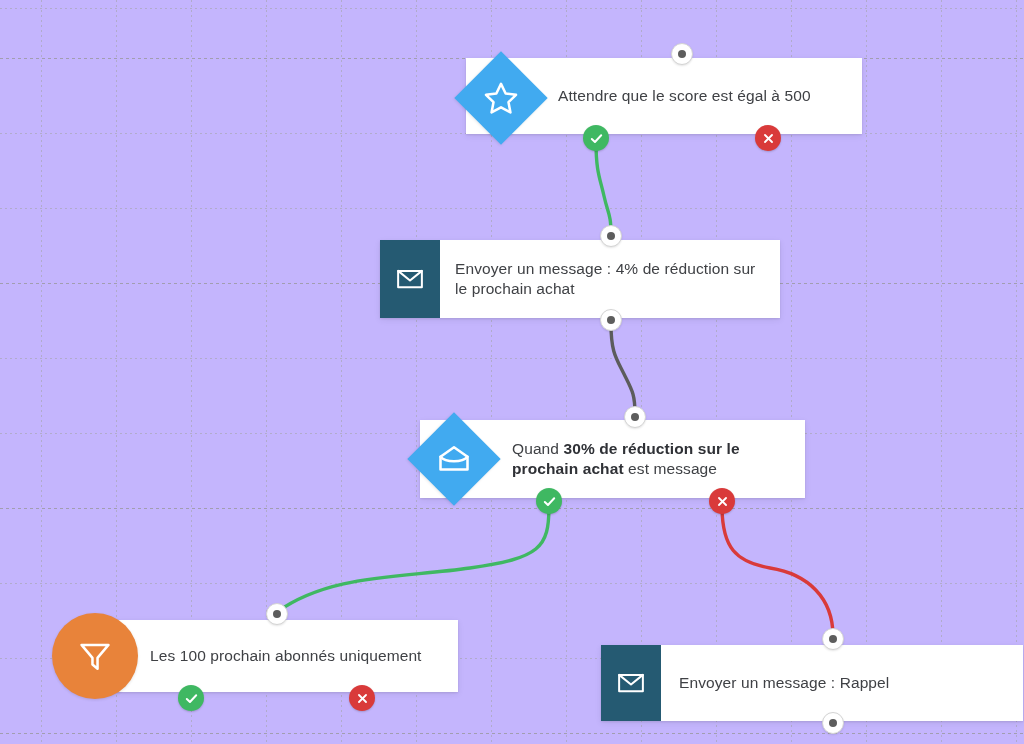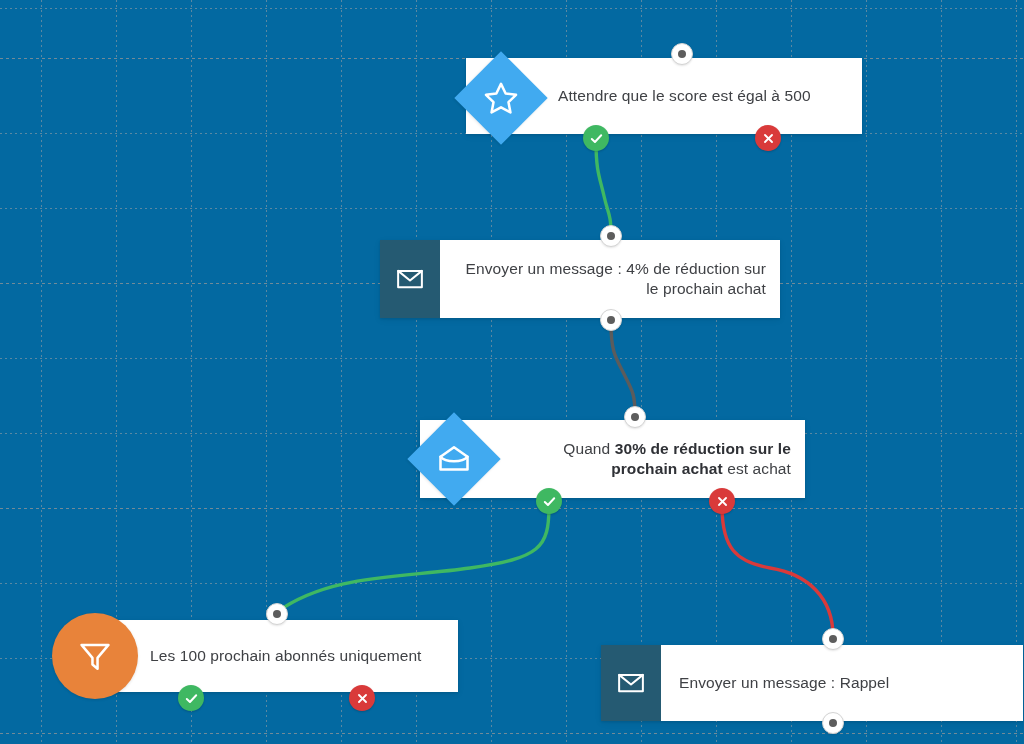--- a/index.html
+++ b/index.html
@@ -148,21 +148,21 @@
     box-sizing: border-box;
     box-shadow: 0 1px 2px rgba(0,0,0,0.18);
   }
   .port-yes { background: #3fb862; }
   .port-no  { background: #d93a3a; }
   .port-yes svg, .port-no svg { display: block; }
 </style>
 </head>
 <body>
 
-<div id="canvas" style="background-image:none;background-color:#0369a1;text-align:right;">
+<div id="canvas" style="background-image:none;background-color:#c4b5fd;">
 
   <div class="grid-layer">
     <div class="gl-v" style="left:41px"></div>
     <div class="gl-v" style="left:116px"></div>
     <div class="gl-v" style="left:191px"></div>
     <div class="gl-v" style="left:266px"></div>
     <div class="gl-v" style="left:341px"></div>
     <div class="gl-v" style="left:416px"></div>
     <div class="gl-v" style="left:491px"></div>
     <div class="gl-v" style="left:566px"></div>
@@ -230,21 +230,21 @@
         <polyline points="2.5,5.5 12,13.2 21.5,5.5"></polyline>
       </svg>
     </div>
     <div class="port" style="left:600px; top:225px;"></div>
     <div class="port" style="left:600px; top:309px;"></div>
   </div>
 
   <div class="node">
     <div class="card" style="left:420px; top:420px; width:385px; height:78px; padding-left:92px;">
       <div class="card-label">
-        <span>Quand </span><b>30% de réduction sur le prochain achat</b><span> est achat</span>
+        <span>Quand </span><b>30% de réduction sur le prochain achat</b><span> est message</span>
       </div>
     </div>
     <div class="icon-diamond" style="left:421px; top:426px; width:66px; height:66px;">
       <svg width="36" height="36" viewBox="0 0 24 24" fill="none" stroke="#ffffff" stroke-width="1.7" stroke-linejoin="round" stroke-linecap="round">
         <path d="M3 10.5 L12 4.2 L21 10.5 L21 19 L3 19 Z"></path>
         <path d="M3 10.5 C6.5 14.5, 17.5 14.5, 21 10.5"></path>
       </svg>
     </div>
     <div class="port" style="left:624px; top:406px;"></div>
     <div class="port-yes" style="left:536px; top:488px;">

